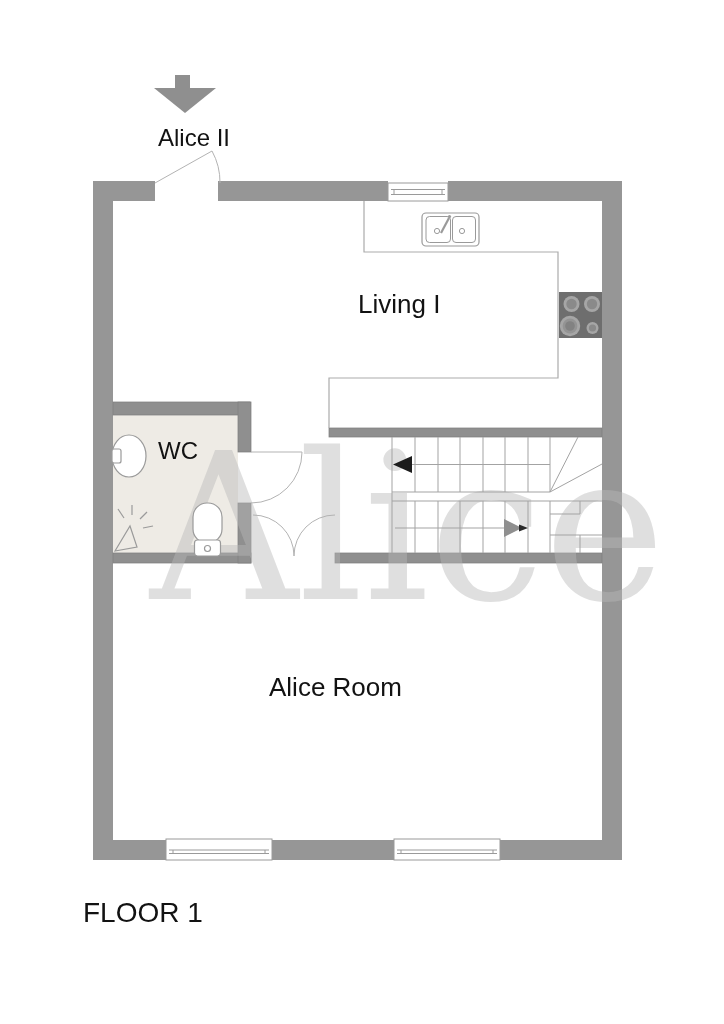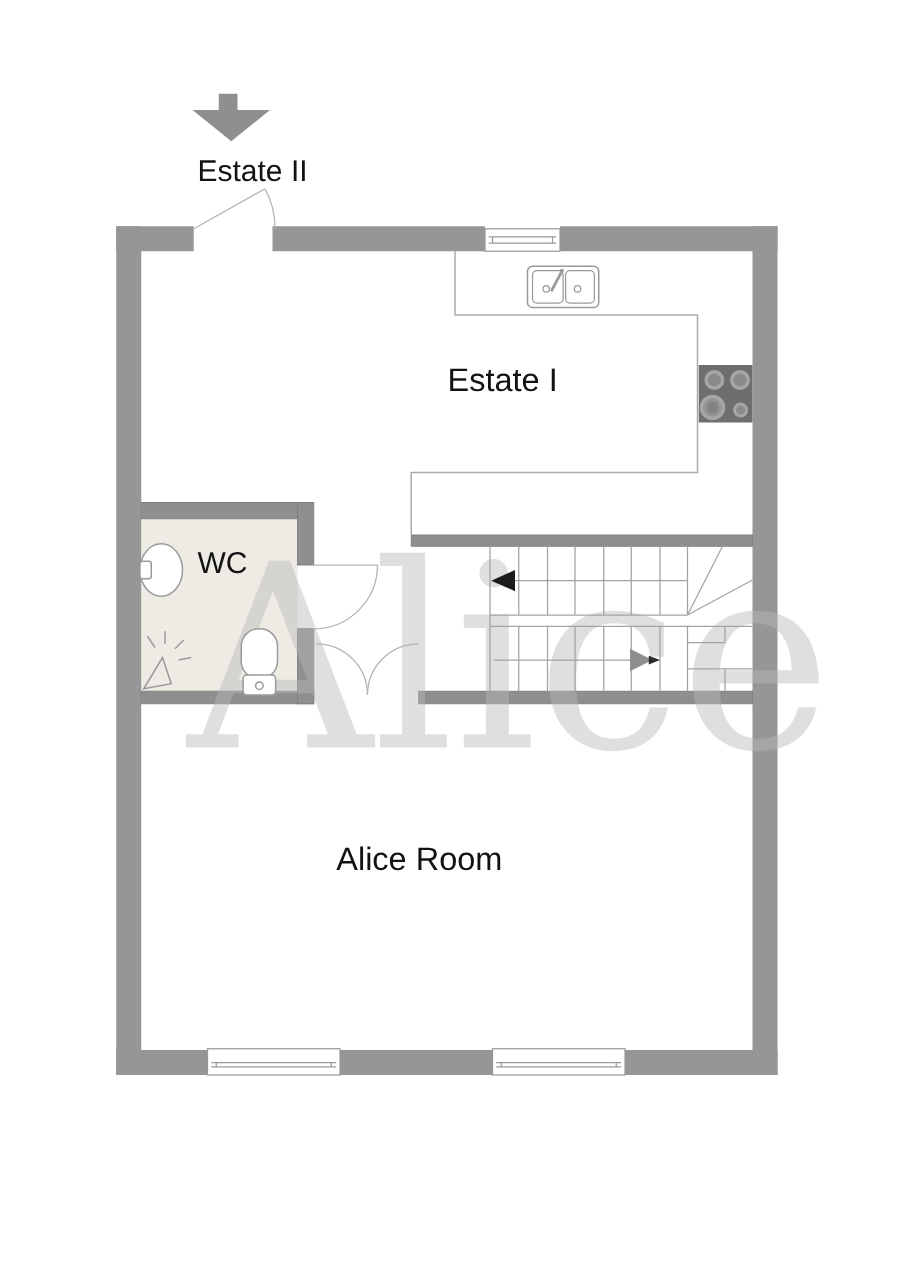--- a/index.html
+++ b/index.html
@@ -171,18 +171,19 @@
 
     <g stroke="#9a9a9a" fill="none" stroke-width="1.2">
       <path d="M 115 551 L 130 526 L 137 547 Z"></path>
       <line x1="124" y1="518" x2="118" y2="509"></line>
       <line x1="132" y1="515" x2="132" y2="505"></line>
       <line x1="140" y1="519" x2="147" y2="512"></line>
       <line x1="143" y1="528" x2="153" y2="526"></line>
     </g>
   </svg>
 
-  <div class="label lbl-entre">Estate II</div>
-  <div class="label lbl-kitchen">Estate I</div>
+  <div class="label lbl-entre">Alice II</div>
+  <div class="label lbl-kitchen">Living I</div>
   <div class="label lbl-wc">WC</div>
   <div class="label lbl-living">Alice Room</div>
+  <div class="label lbl-floor">FLOOR 1</div>
 
 </div>
 
 </body></html>

